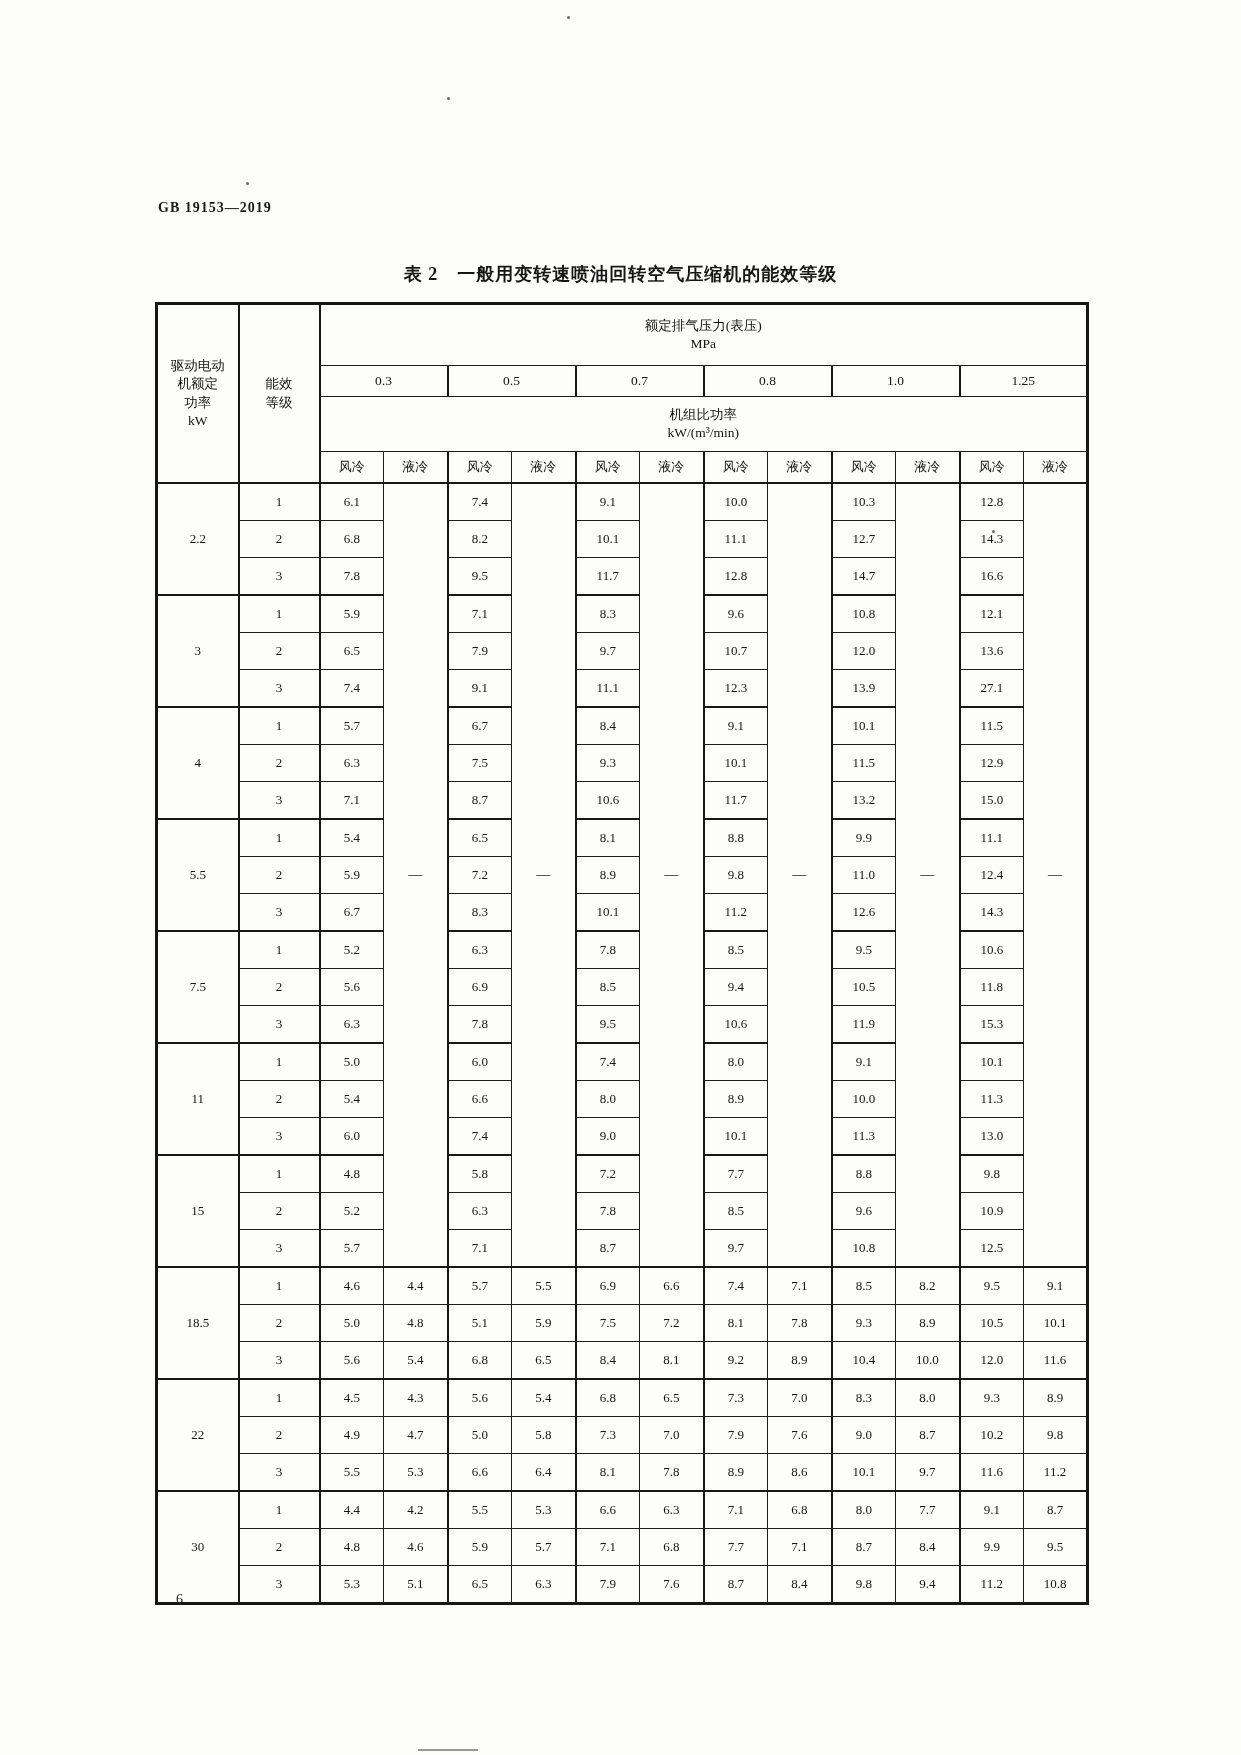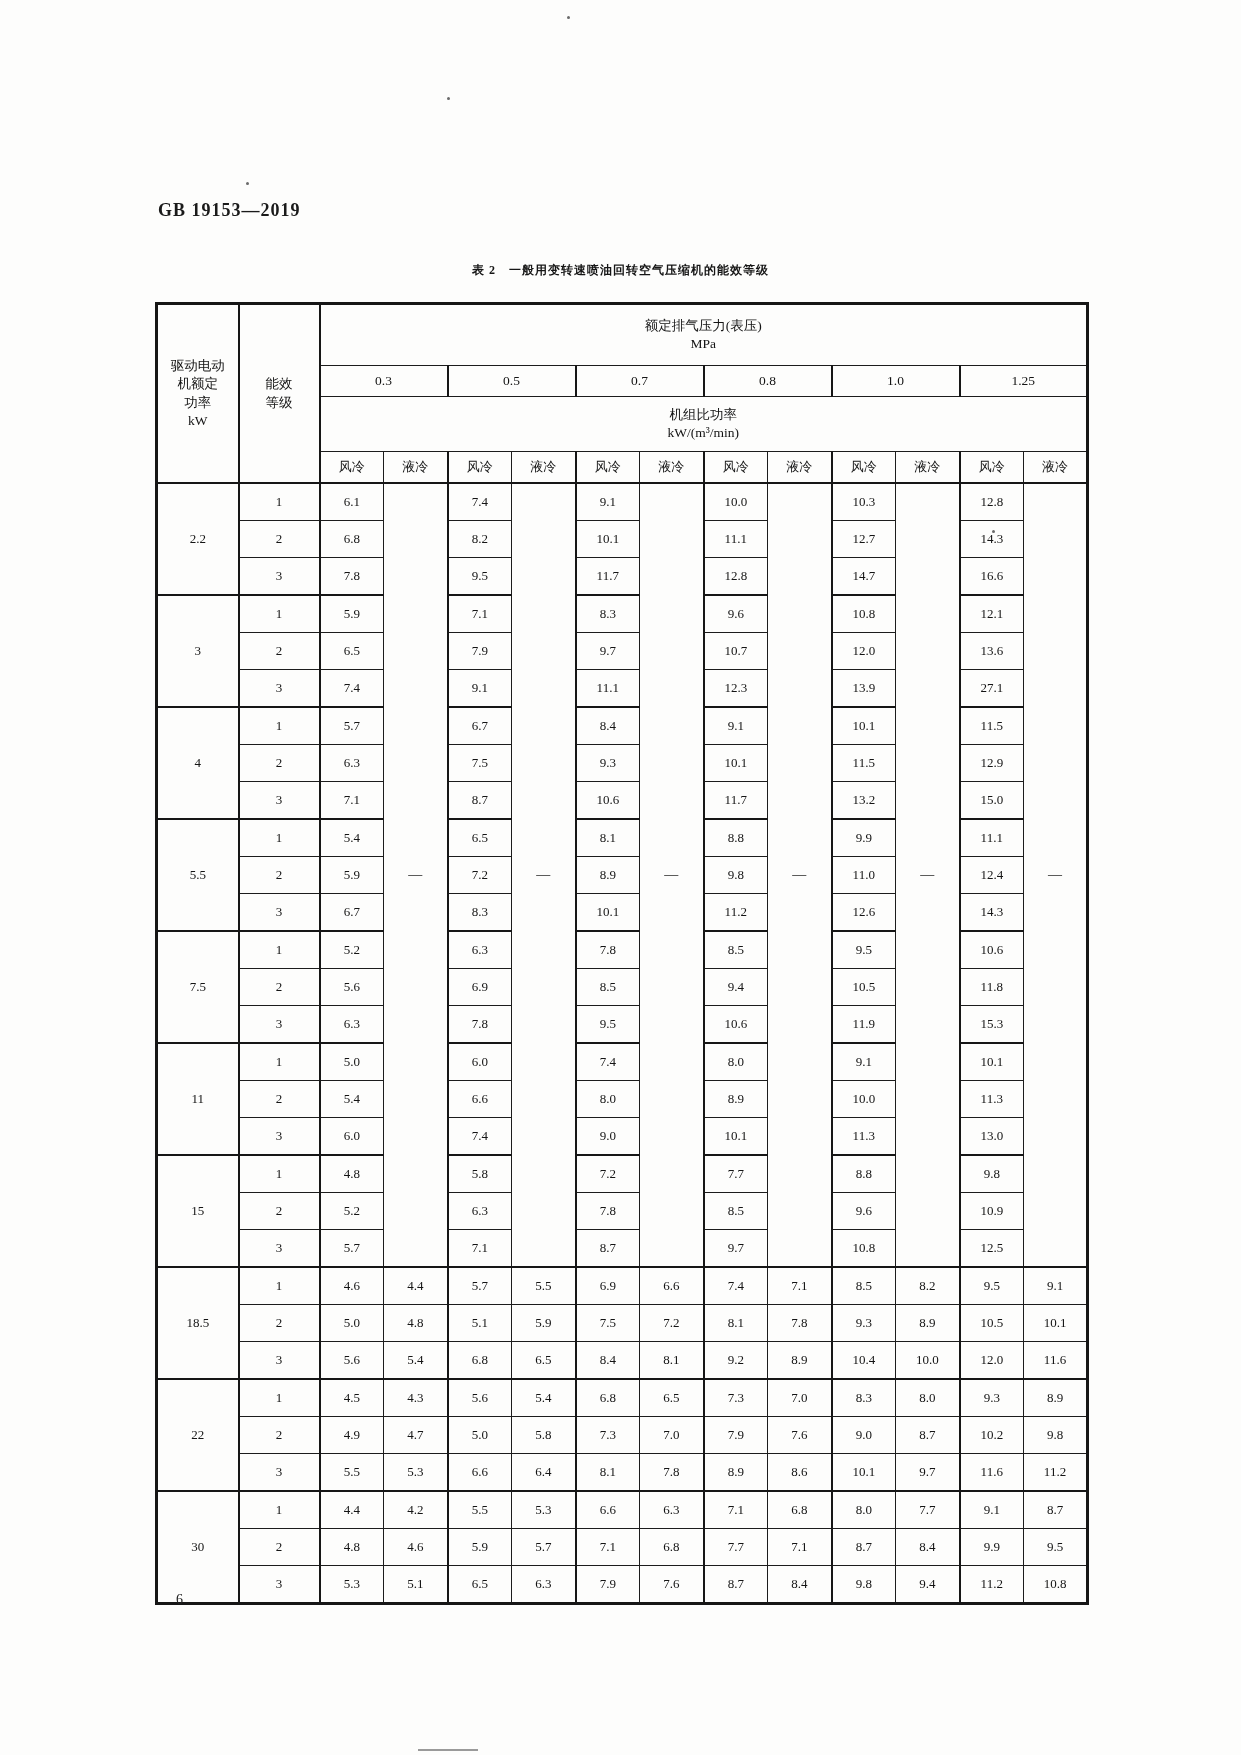--- a/index.html
+++ b/index.html
@@ -8,26 +8,26 @@
     position:relative;
     width:1241px;height:1755px;
     margin:0 auto;
     background:#fdfdfc;
     overflow:hidden;
     font-family:"Liberation Serif","DejaVu Serif",serif;
     color:#141414;
   }
   .doc-code{
     position:absolute;left:158px;top:200px;
-    font-size:18px;font-weight:bold;letter-spacing:1px;
+    font-size:14px;font-weight:bold;letter-spacing:1px;
     color:#1a1a1a;
   }
   .table-title{
     position:absolute;left:0;top:262px;width:1241px;
-    text-align:center;font-size:12px;font-weight:bold;color:#161616;
+    text-align:center;font-size:18px;font-weight:bold;color:#161616;
     letter-spacing:1px;
   }
   .tbl-wrap{
     position:absolute;left:155px;top:302px;
   }
   table{
     border-collapse:collapse;
     table-layout:fixed;
     border:3px solid #161616;
   }

